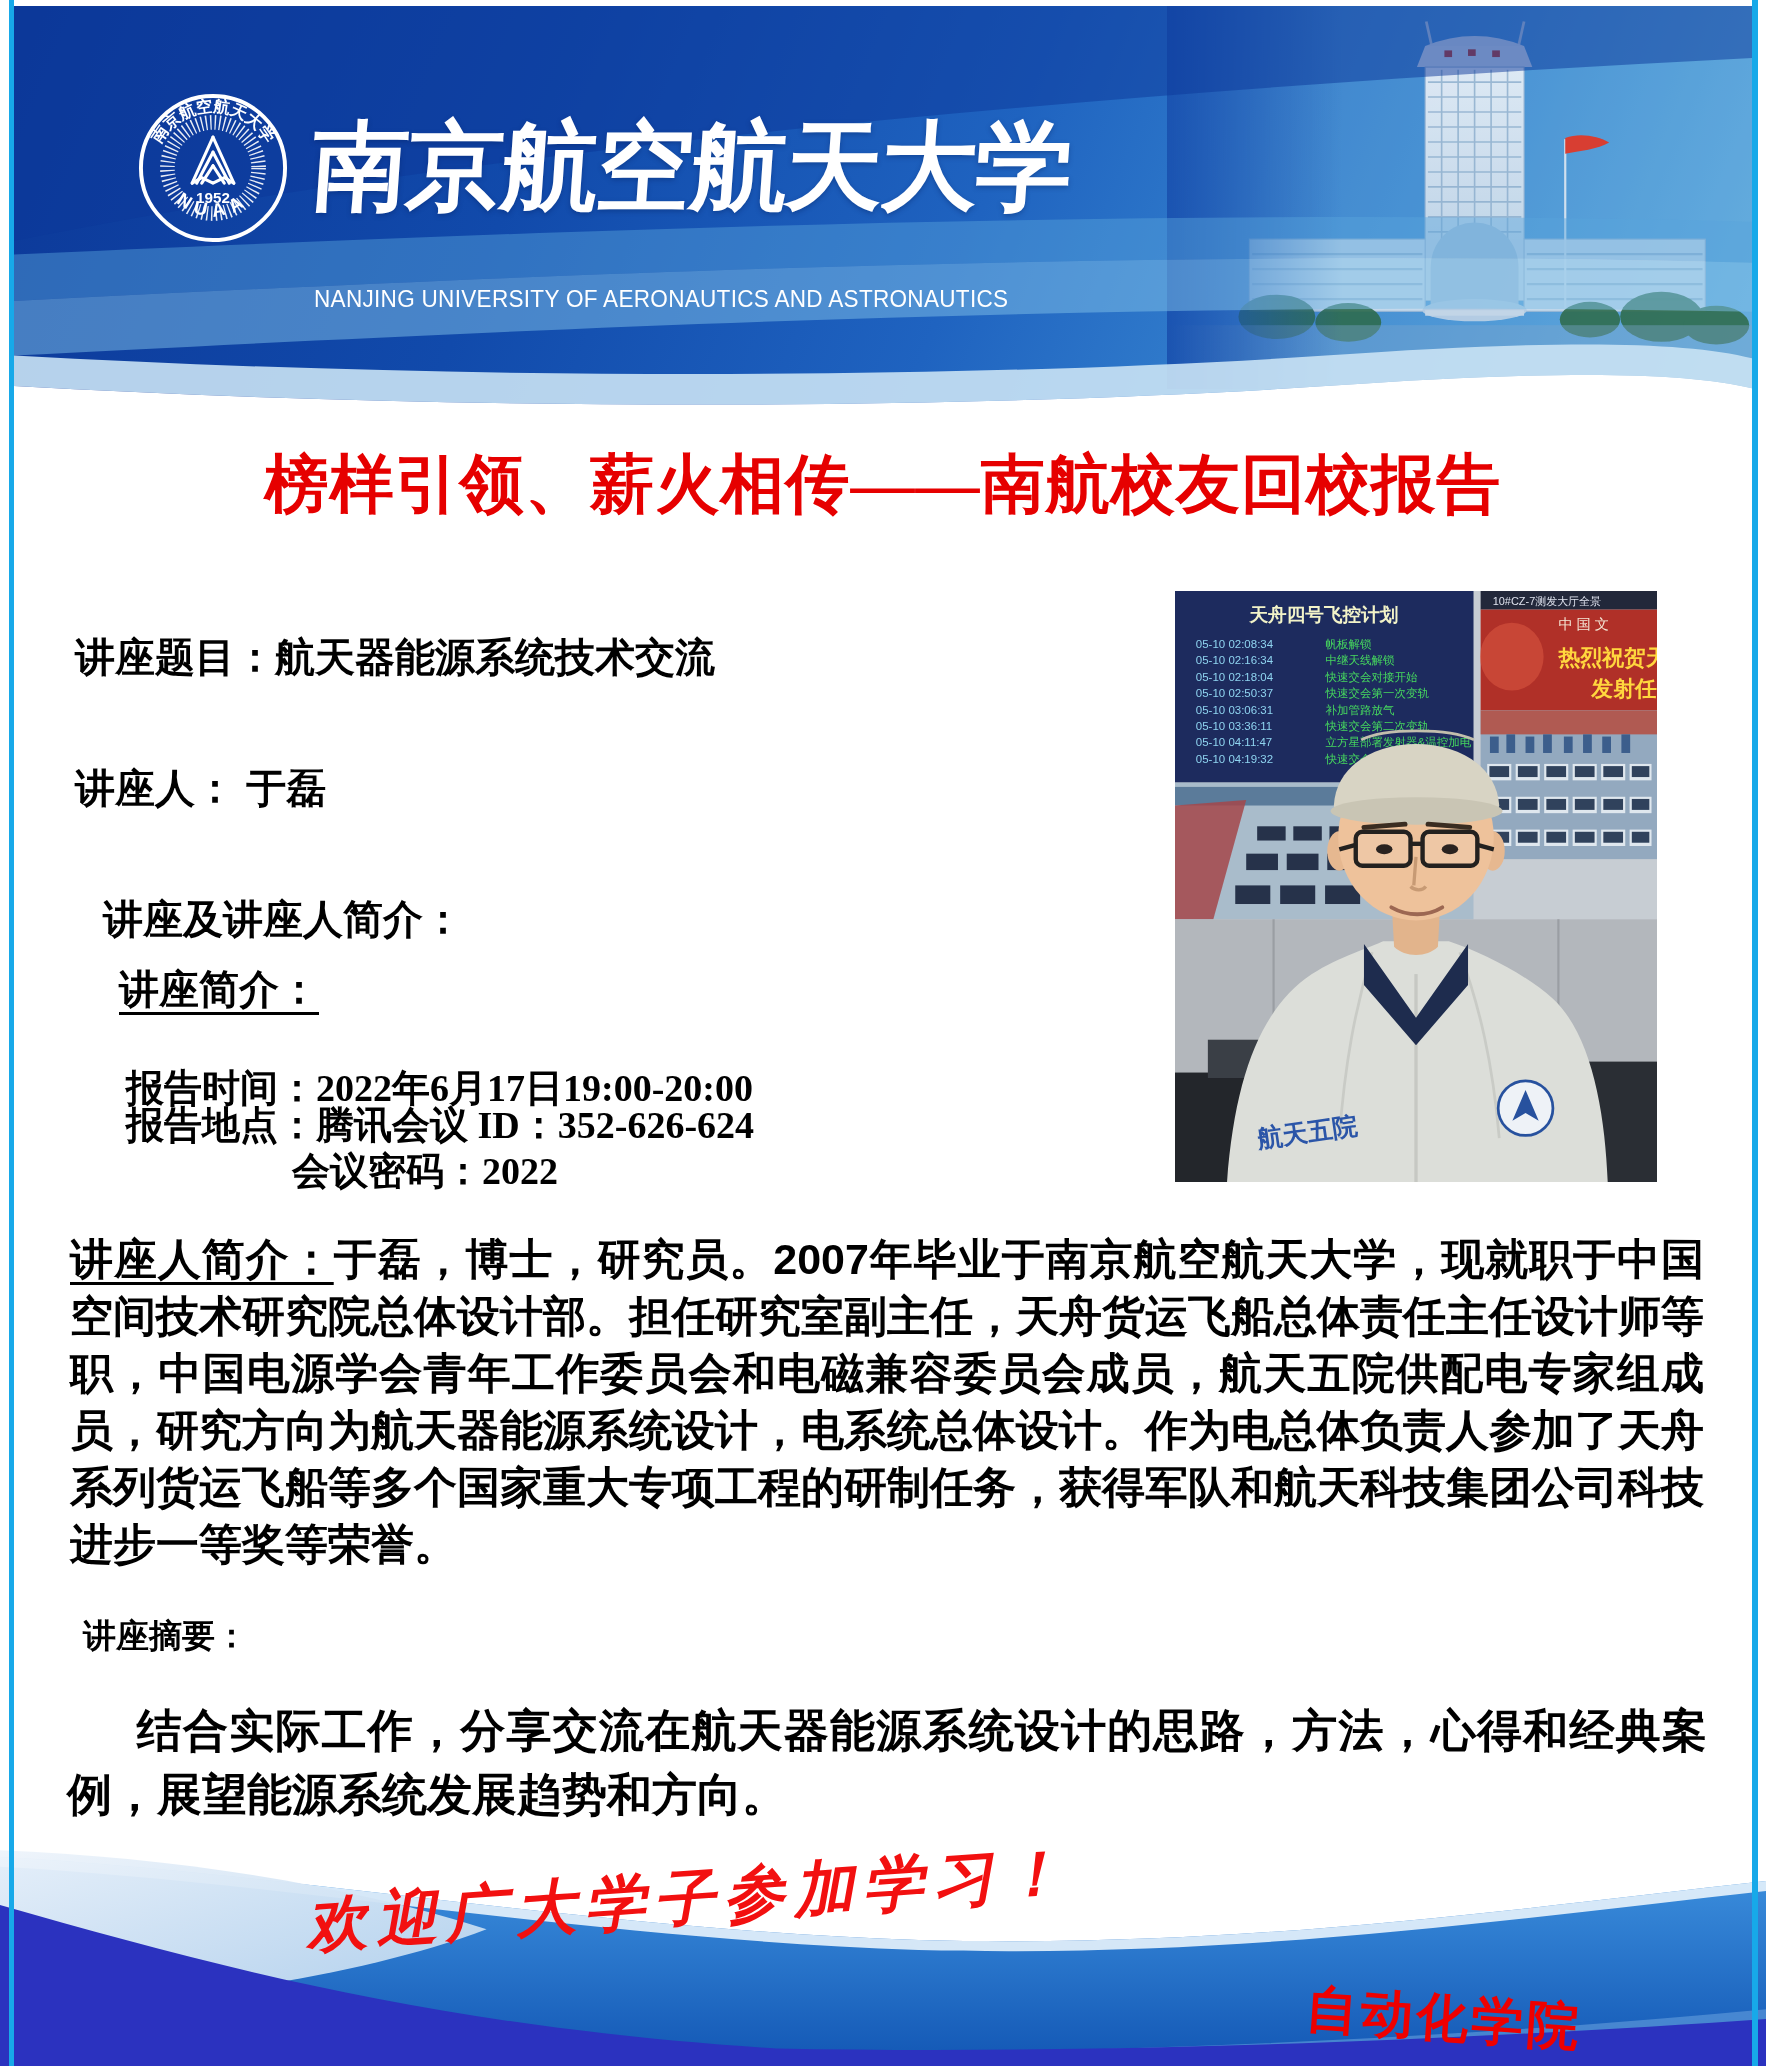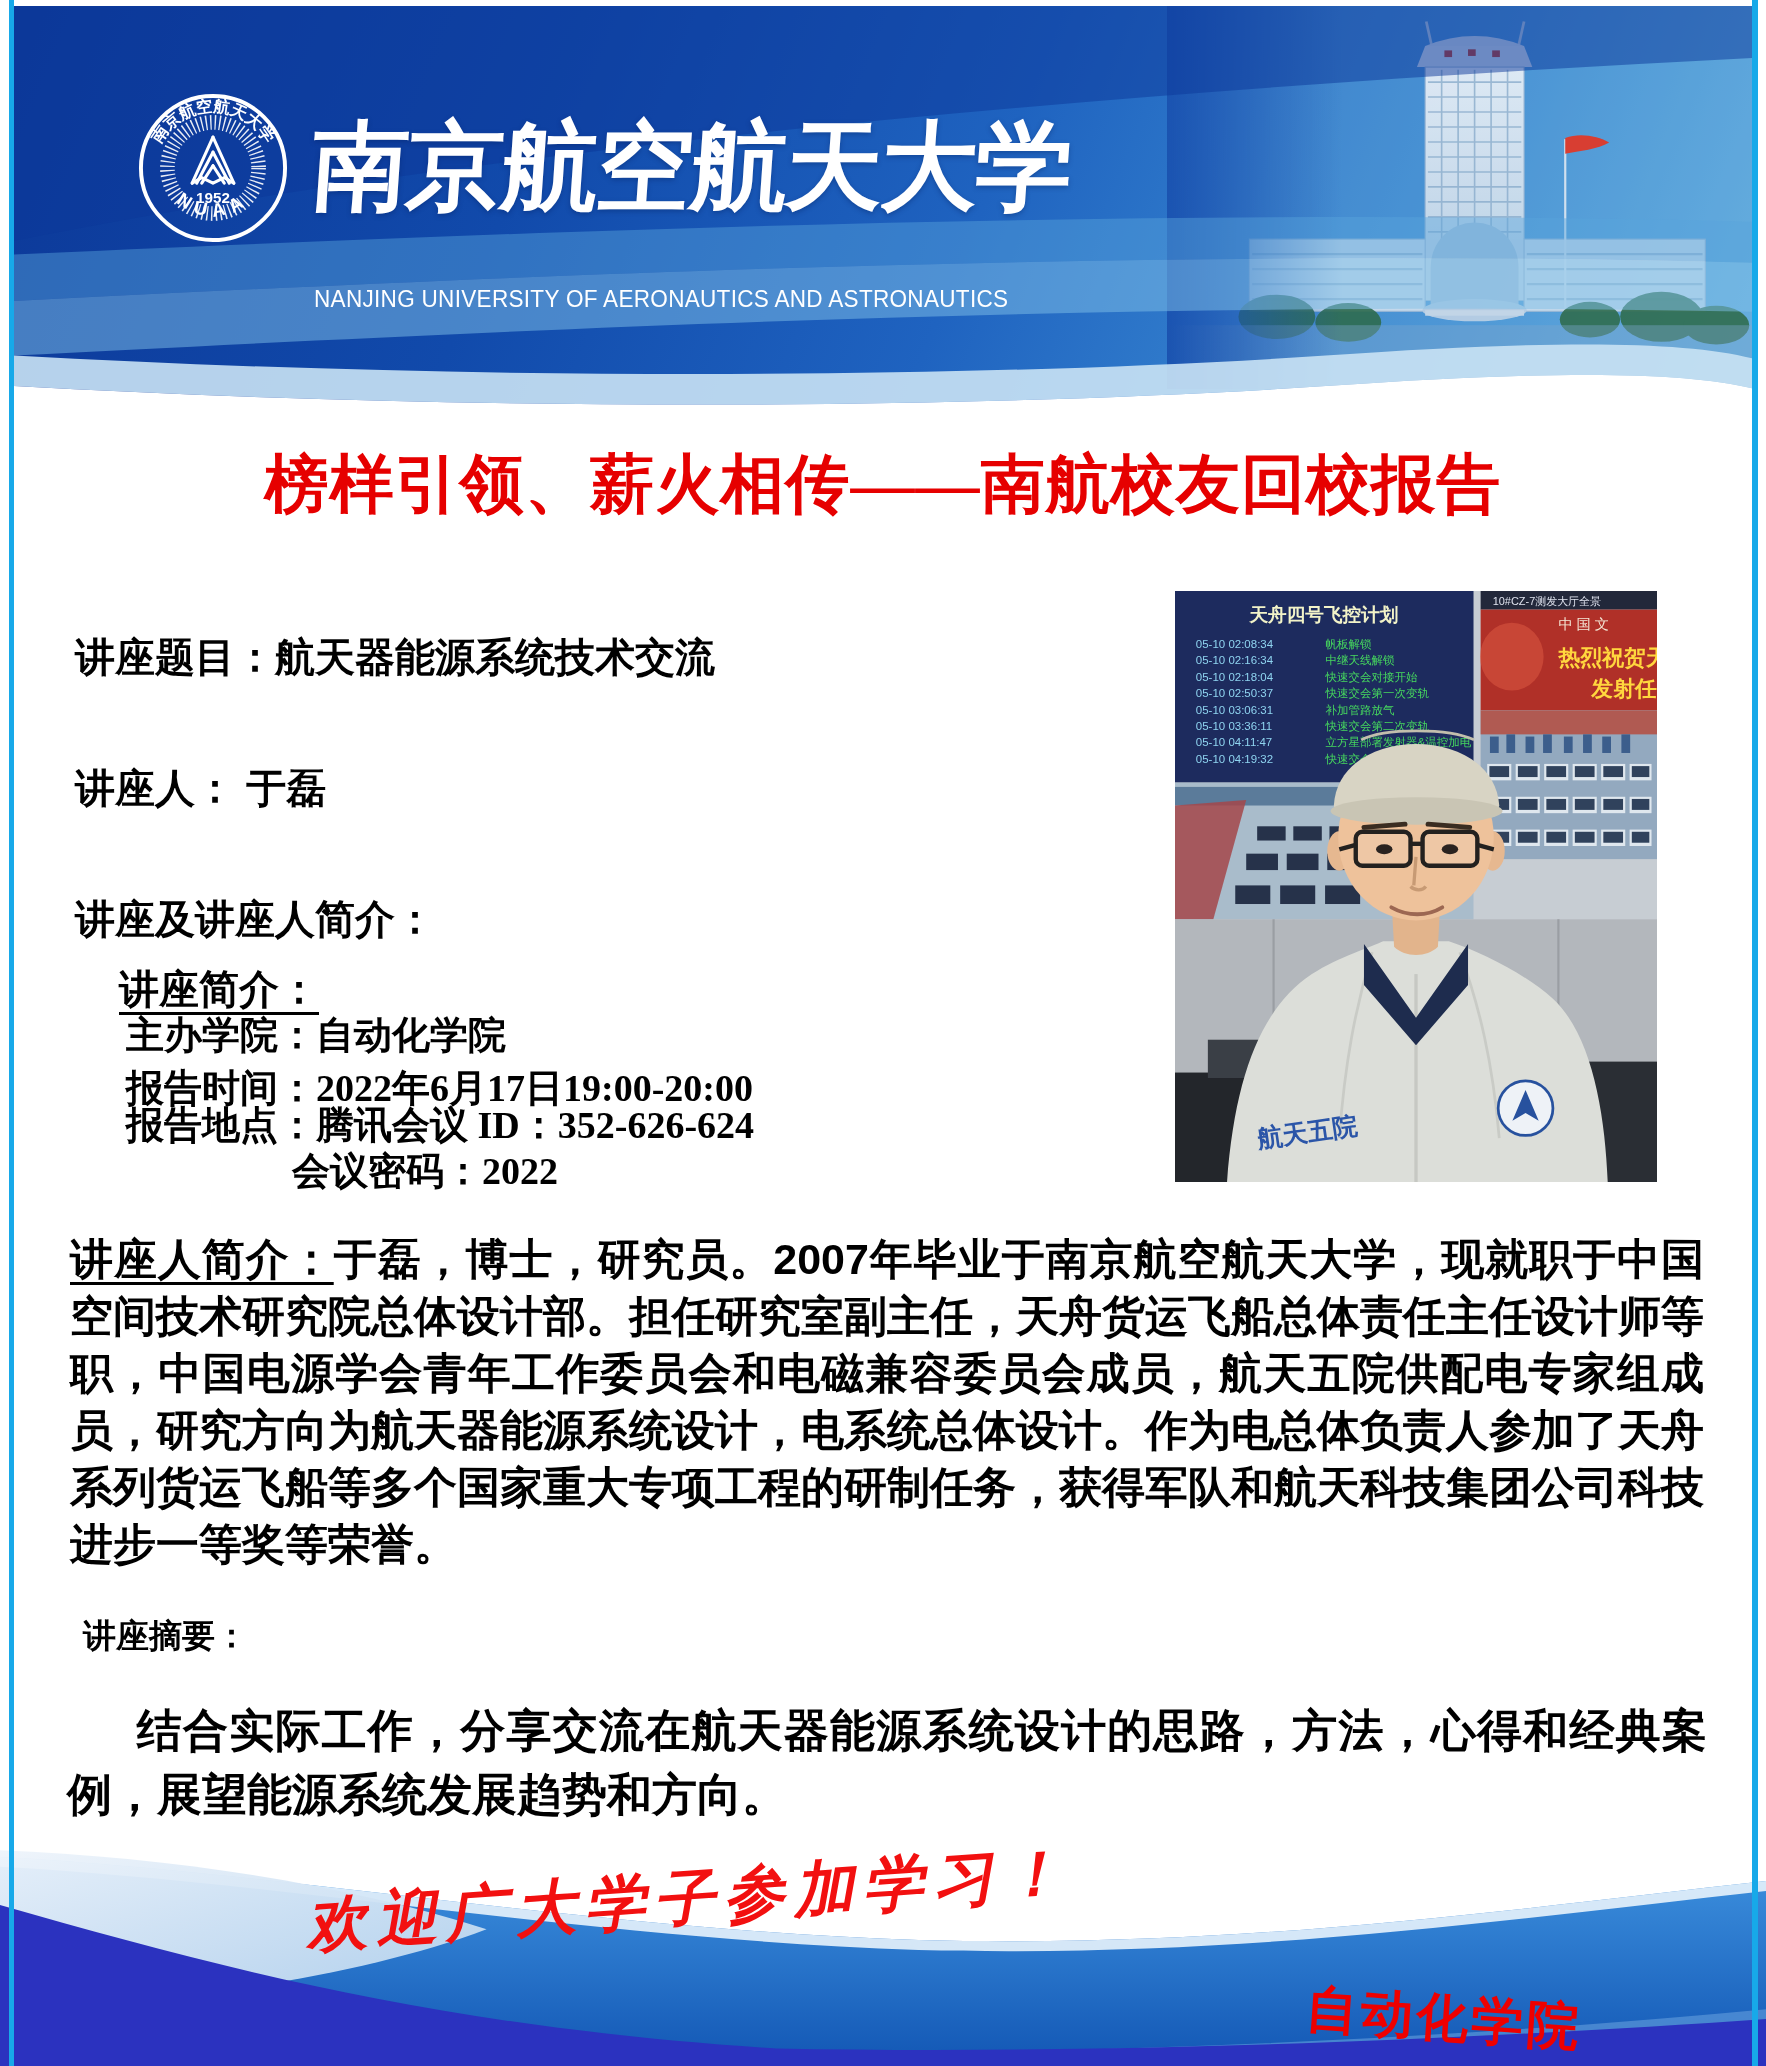--- a/index.html
+++ b/index.html
@@ -28,21 +28,21 @@
 
   
   .main-title { position:absolute; left:14px; top:441px; width:1738px; text-align:center;
                 font-size:64px; font-weight:800; color:#e60000; letter-spacing:1.1px;
                 font-family:"Liberation Serif","DejaVu Serif",serif; z-index:2; white-space:nowrap; }
 
   
   .sec { position:absolute; left:75px; color:#000000; font-weight:800; font-size:40px; white-space:nowrap; z-index:2; }
   .sec.topic { top:630px; }
   .sec.speaker { top:761px; }
-  .sec.intro { top:892px; }
+  .sec.intro { top:892px;margin-left:28px; }
   .brief-head { position:absolute; left:75px; top:962px; font-size:40px; font-weight:800; color:#000;
                 text-decoration:underline; text-decoration-thickness:3.3px; text-underline-offset:8.7px; z-index:2;margin-left:44px; }
   .detail-row { position:absolute; left:126px; font-size:38px; color:#000; white-space:nowrap; z-index:2; }
   .detail-row .lbl { font-weight:700; }
   .detail-row .val { font-weight:600; }
   .detail-row .val.serif { font-family:"Liberation Serif","DejaVu Serif",serif; font-weight:800; }
   .row-1 { top:1010px; } .row-2 { top:1055px;margin-top:8px; } .row-3 { top:1100px; } .row-4 { top:1146px; left:292px; }
 
   .bio { position:absolute; left:70px; top:1231px; width:1634px; font-size:43px; line-height:57px;
          font-weight:600; color:#000; text-align:justify; z-index:2; }
@@ -193,23 +193,20 @@
   <div class="sec topic">
     <span class="lbl">讲座题目：</span><span>航天器能源系统技术交流</span>
   </div>
   <div class="sec speaker">
     <span class="lbl">讲座人：</span>&nbsp;<span>于磊</span>
   </div>
   <div class="sec intro">讲座及讲座人简介：</div>
 
   <div class="brief-head">讲座简介：</div>
 
-  <div class="detail-row row-1">
-    <span class="lbl">主办学院：</span><span class="val">自动化学院</span>
-  </div>
   <div class="detail-row row-2">
     <span class="lbl">报告时间：</span><span class="val serif">2022年6月17日19:00-20:00</span>
   </div>
   <div class="detail-row row-3">
     <span class="lbl">报告地点：</span><span class="val serif">腾讯会议 ID：352-626-624</span>
   </div>
   <div class="detail-row row-4">
     <span class="val serif">会议密码：2022</span>
   </div>
 

